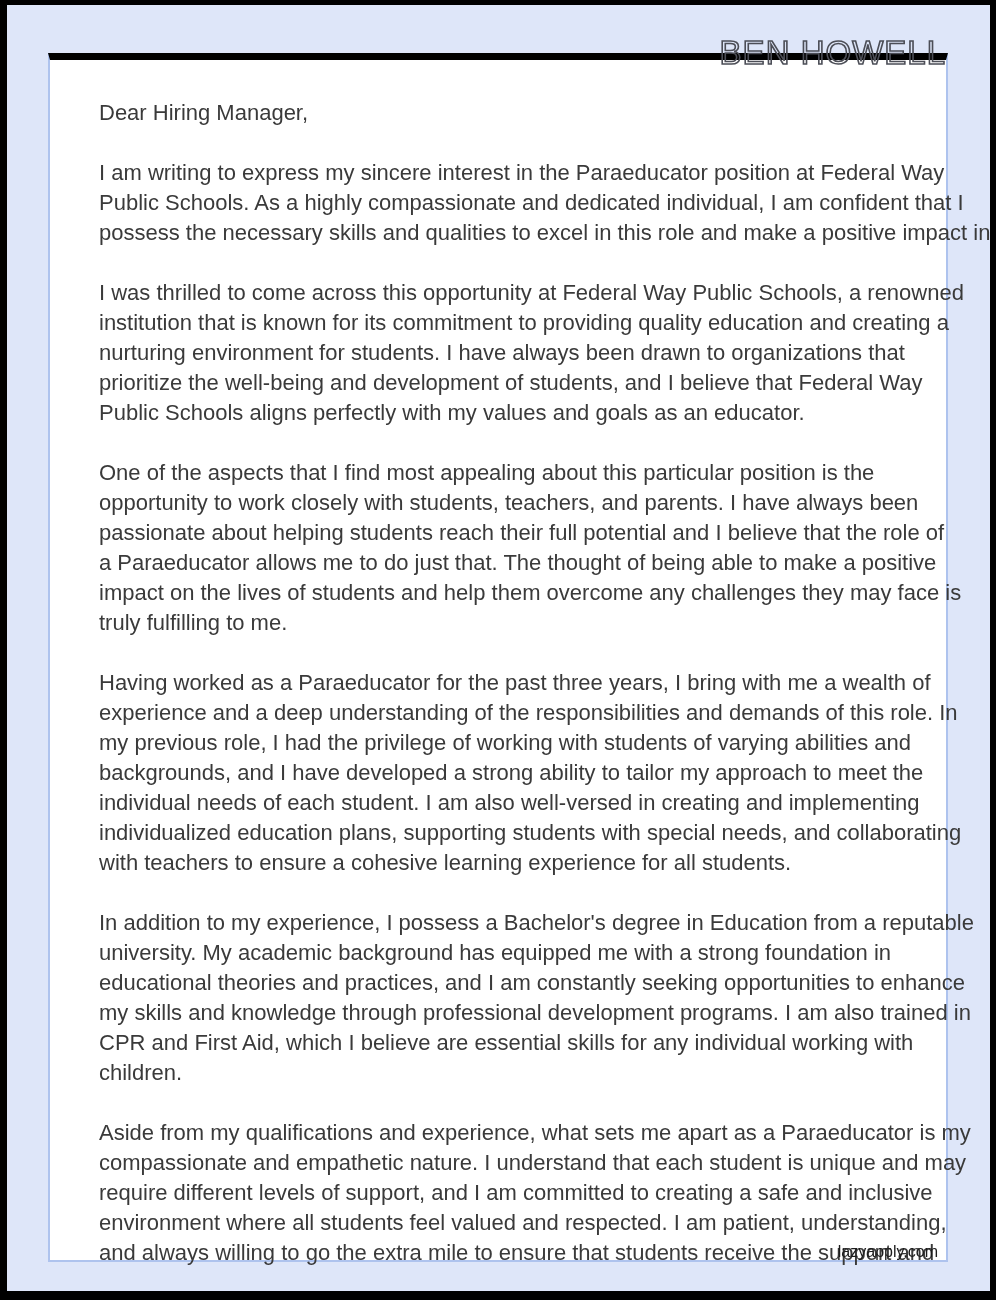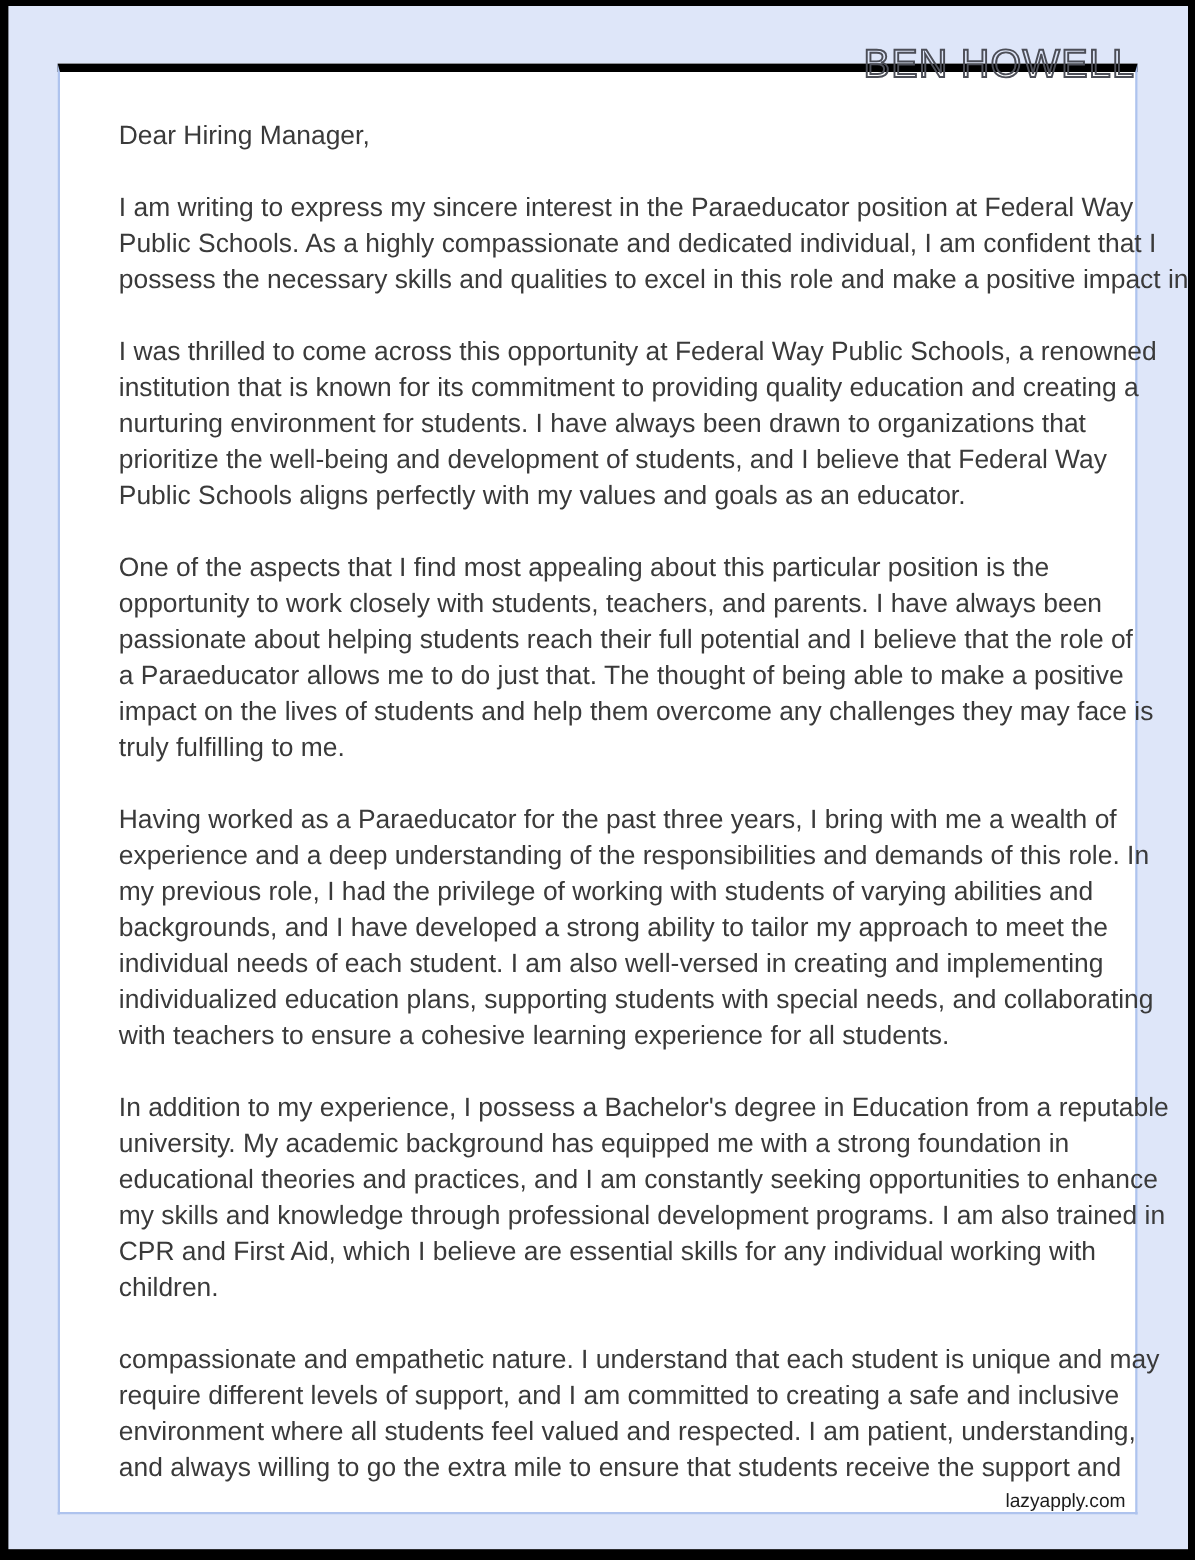--- a/index.html
+++ b/index.html
@@ -124,20 +124,21 @@
         </div>
         <div class="paragraph">
           <div class="line">In addition to my experience, I possess a Bachelor's degree in Education from a reputable</div>
           <div class="line">university. My academic background has equipped me with a strong foundation in</div>
           <div class="line">educational theories and practices, and I am constantly seeking opportunities to enhance</div>
           <div class="line">my skills and knowledge through professional development programs. I am also trained in</div>
           <div class="line">CPR and First Aid, which I believe are essential skills for any individual working with</div>
           <div class="line">children.</div>
         </div>
         <div class="paragraph">
+          <div class="line">Aside from my qualifications and experience, what sets me apart as a Paraeducator is my</div>
           <div class="line">compassionate and empathetic nature. I understand that each student is unique and may</div>
           <div class="line">require different levels of support, and I am committed to creating a safe and inclusive</div>
           <div class="line">environment where all students feel valued and respected. I am patient, understanding,</div>
           <div class="line">and always willing to go the extra mile to ensure that students receive the support and</div>
         </div>
       </div>
   </div>
 
   <div class="watermark">lazyapply.com</div>
 

